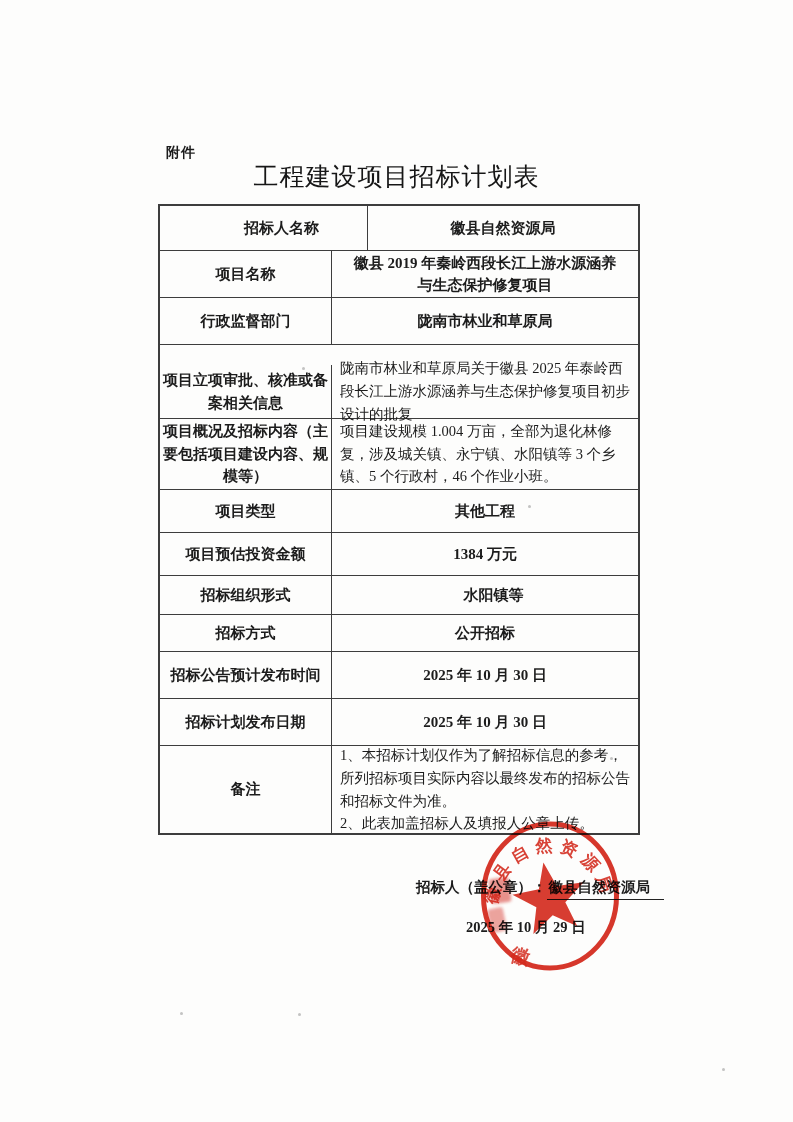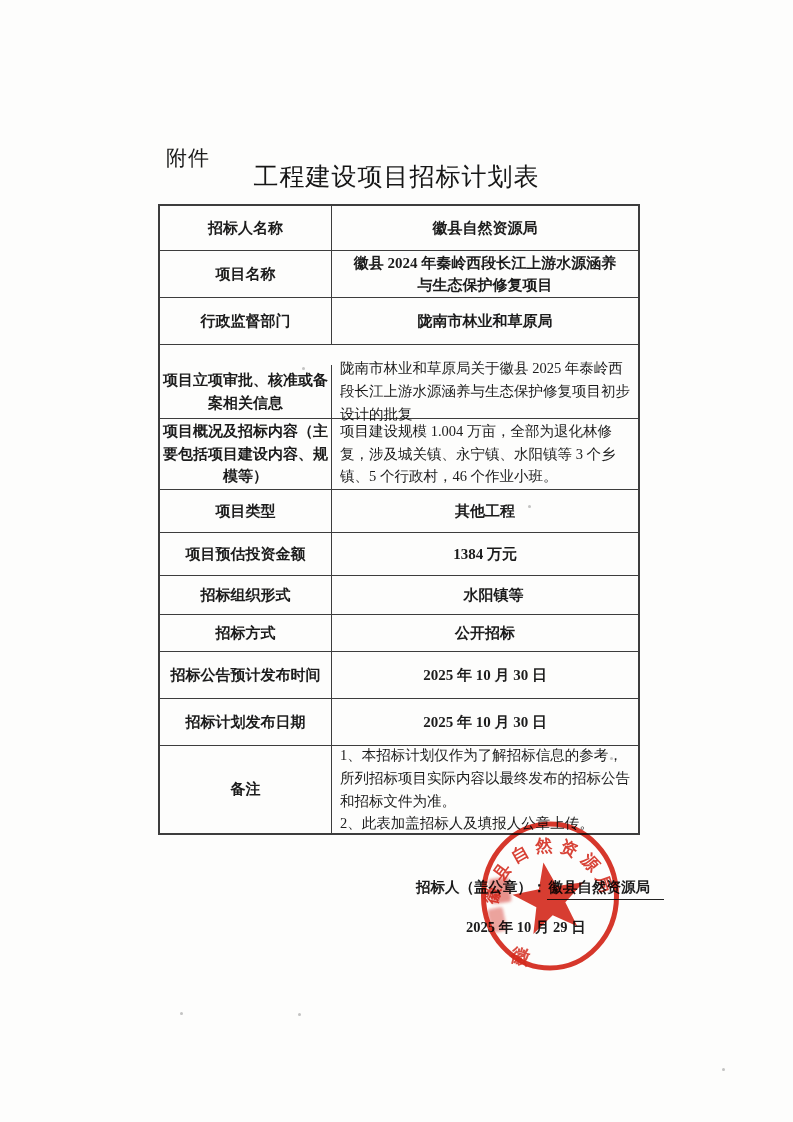--- a/index.html
+++ b/index.html
@@ -6,21 +6,21 @@
   .page{
     position:relative;
     width:793px;height:1122px;
     background:#fdfdfc;
     overflow:hidden;
     font-family:"Liberation Serif","DejaVu Serif",serif;
     color:#1c1c1c;
   }
   .attachment{
     position:absolute;left:166px;top:144px;
-    font-size:21px;font-weight:normal;letter-spacing:1px;
+    font-size:14px;font-weight:bold;letter-spacing:1px;
   }
   .doc-title{
     position:absolute;left:0;top:160px;width:793px;
     margin:0;text-align:center;
     font-size:25px;font-weight:normal;letter-spacing:1px;
     color:#161616;
   }
   .bid-table{
     position:absolute;left:158px;top:204px;width:482px;
     box-sizing:border-box;
@@ -43,21 +43,21 @@
   .cell.value{
     flex:1;text-align:center;font-weight:bold;
     padding:2px 8px;
   }
   .cell.value.pre{white-space:pre-line;}
   .cell.value.para{
     justify-content:flex-start;text-align:left;
     font-weight:normal;font-size:14.5px;line-height:1.58;
   }
   
-  .r0{height:44px;} .r1{height:46px;} .r2{height:46px;}
+  .r0{height:44px;padding-left:36px;} .r1{height:46px;} .r2{height:46px;}
   .r3{height:53px;margin-top:20px;} .r4{height:70px;} .r5{height:42px;}
   .r6{height:42px;} .r7{height:38px;gap:17px;} .r8{height:36px;}
   .r9{height:46px;} .r10{height:46px;} .r11{height:87px;}
 
   .sig-row{
     position:absolute;left:416px;top:878px;
     font-size:14.5px;font-weight:bold;white-space:nowrap;
   }
   .sig-name{
     display:inline-block;
@@ -87,21 +87,21 @@
 
   <h1 class="doc-title">工程建设项目招标计划表</h1>
 
   <div class="bid-table">
     <div class="trow r0">
       <div class="cell label">招标人名称</div>
       <div class="cell value">徽县自然资源局</div>
     </div>
     <div class="trow r1">
       <div class="cell label">项目名称</div>
-      <div class="cell value pre">徽县 2024 年秦岭西段长江上游水源涵养
+      <div class="cell value pre">徽县 2019 年秦岭西段长江上游水源涵养
 与生态保护修复项目</div>
     </div>
     <div class="trow r2">
       <div class="cell label">行政监督部门</div>
       <div class="cell value">陇南市林业和草原局</div>
     </div>
     <div class="trow r3">
       <div class="cell label">项目立项审批、核准或备案相关信息</div>
       <div class="cell value para">陇南市林业和草原局关于徽县 2025 年泰岭西段长江上游水源涵养与生态保护修复项目初步设计的批复</div>
     </div>

